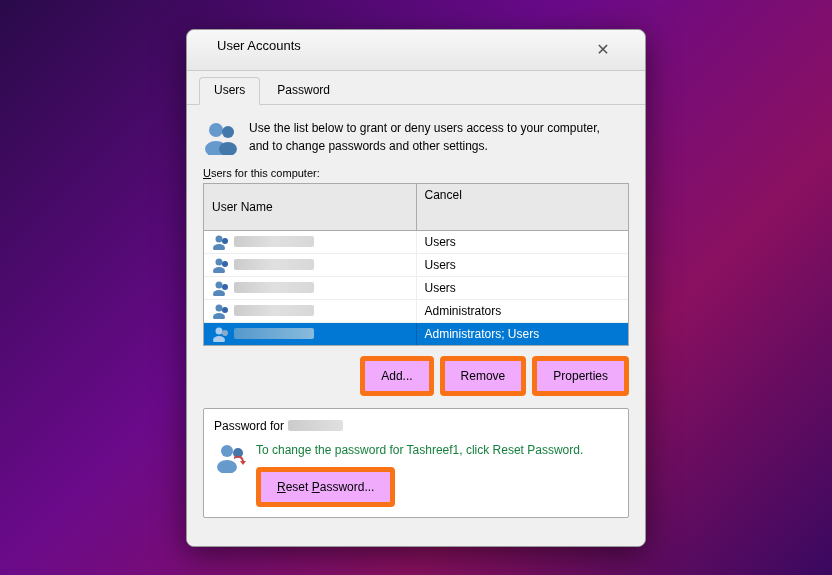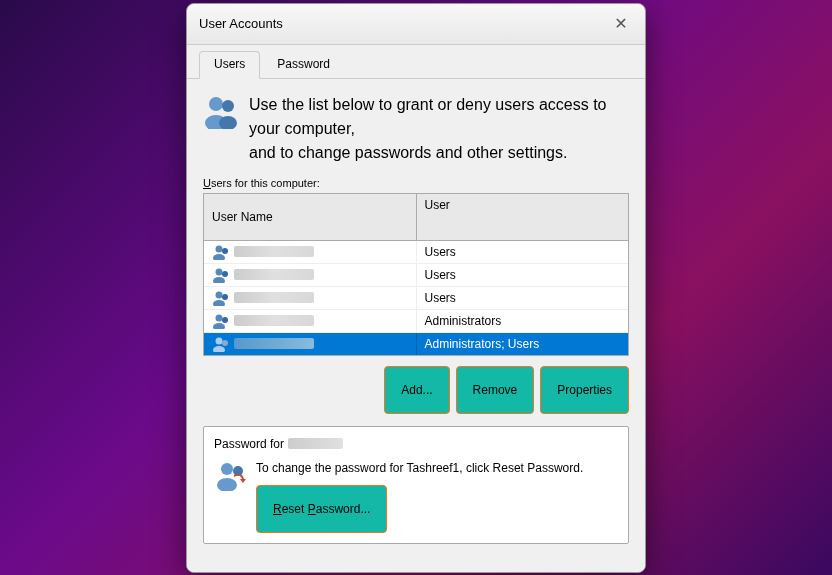--- a/index.html
+++ b/index.html
@@ -20,23 +20,23 @@
       border: 1px solid #999;
       border-radius: 8px;
       width: 460px;
       box-shadow: 0 8px 32px rgba(0,0,0,0.5);
       overflow: hidden;
     }
 
     .title-bar {
       background: linear-gradient(to bottom, #f8f8f8, #e8e8e8);
       border-bottom: 1px solid #ccc;
-      padding: 8px 12px;
-      display: flex;
-      align-items: center;
+      padding: 8px 30px;
+      display: flex;
+      align-items: flex-start;
       justify-content: space-between;
       border-radius: 8px 8px 0 0;
     }
 
     .title-bar-text {
       font-size: 13px;
       font-weight: 400;
       color: #000;
     }
 
@@ -93,21 +93,21 @@
       margin-bottom: 12px;
     }
 
     .user-icon-large {
       width: 36px;
       height: 36px;
       flex-shrink: 0;
     }
 
     .info-text {
-      font-size: 16px;
+      font-size: 12px;
       color: #000;
       line-height: 1.5;
     }
 
     .section-label {
       font-size: 11px;
       color: #000;
       margin-bottom: 4px;
     }
 
@@ -187,24 +187,24 @@
     }
 
     .btn-row {
       display: flex;
       justify-content: flex-end;
       gap: 6px;
       margin-bottom: 12px;
     }
 
     .btn {
-      padding: 16px 16px;
-      font-size: 12px;
-      background: #14b8a6;
-      border: 1px solid #f97316;
+      padding: 8px 16px;
+      font-size: 12px;
+      background: #f0abfc;
+      border: 5px solid #f97316;
       border-radius: 4px;
       cursor: pointer;
       color: #000;
       min-width: 60px;
     }
 
     .password-section {
       border: 1px solid #aaa;
       background: #fff;
       padding: 10px;
@@ -231,21 +231,21 @@
     }
 
     .password-inner {
       display: flex;
       align-items: flex-start;
       gap: 10px;
     }
 
     .password-text {
       font-size: 12px;
-      color: #000000;
+      color: #15803d;
       line-height: 1.5;
       flex: 1;
     }
 
     .reset-btn-row {
       display: flex;
       justify-content: flex-start;
       margin-top: 8px;
     }
 
@@ -305,21 +305,21 @@
       <div class="info-text">
         Use the list below to grant or deny users access to your computer,<br>and to change passwords and other settings.
       </div>
     </div>
 
     <div class="section-label"><u>U</u>sers for this computer:</div>
 
     <div class="users-table">
       <div class="table-header">
         <div class="col-name">User Name</div>
-        <div class="col-group">User</div>
+        <div class="col-group">Cancel</div>
       </div>
 
       <div class="table-row">
         <div class="col-name">
           <svg class="user-row-icon" viewBox="0 0 16 16">
             <circle cx="7" cy="5" r="3.5" fill="#5588bb"></circle>
             <ellipse cx="7" cy="14" rx="6" ry="4" fill="#5588bb"></ellipse>
             <circle cx="13" cy="7" r="3" fill="#3366aa"></circle>
           </svg>
           <span class="user-name-blur"></span>

